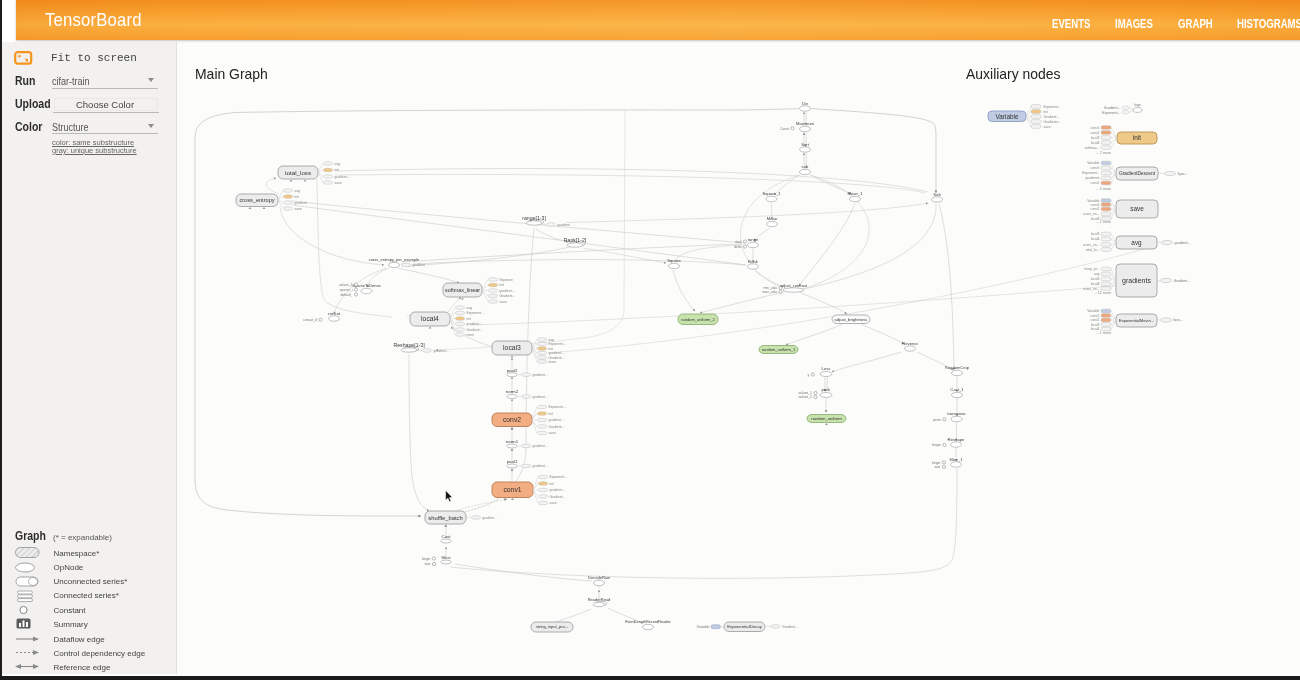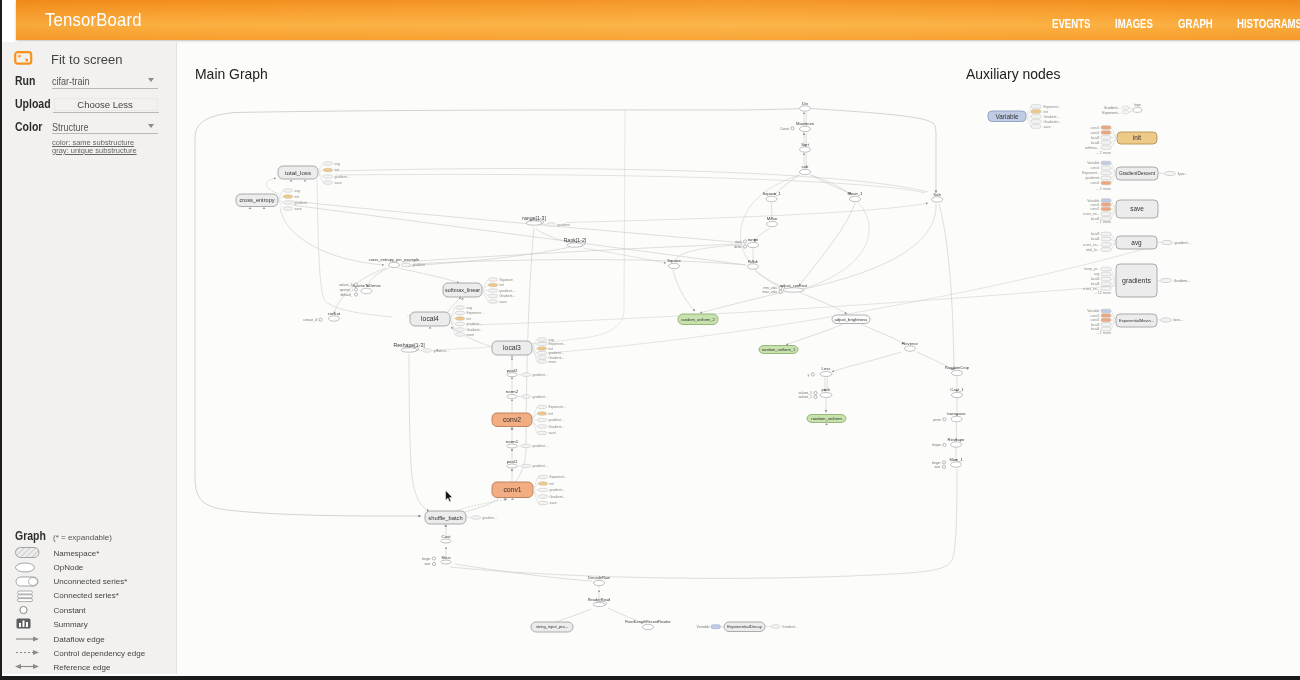--- a/index.html
+++ b/index.html
@@ -23,28 +23,28 @@
 <div class="nav" style="left:1099px;">IMAGES</div>
 <div class="nav" style="left:1162px;font-weight:700;">GRAPH</div>
 <div class="nav" style="left:1221px;">HISTOGRAMS</div>
 </div>
 <div id="side">
   <svg width="40" height="30" style="left:12px;top:9px;" viewBox="0 0 40 30">
     <rect x="1.2" y="1.2" width="16" height="11.5" rx="2.5" fill="none" stroke="#f7941e" stroke-width="2.2"></rect>
     <path d="M5,6.5 v-1.5 h2" fill="none" stroke="#f7941e" stroke-width="1.4"></path>
     <path d="M13.4,8 v1.8 h-1.8 M13.6,9.9 l-2.3,-2.3" fill="none" stroke="#f7941e" stroke-width="1.3"></path>
   </svg>
-  <div style="position:absolute;left:49px;top:10px;font-size:13px;color:#444;">Fit to screen</div>
+  <div style="position:absolute;left:49px;top:10px;font-size:11px;color:#444;font-family:Liberation Mono, monospace;">Fit to screen</div>
   <div class="lab" style="left:13px;top:32px;">Run</div>
   <div class="val" style="left:50px;top:33px;">cifar-train</div>
   <div class="ul" style="left:50px;top:45.5px;width:106px;"></div>
   <div style="position:absolute;left:146px;top:36px;width:0;height:0;border-left:3.5px solid transparent;border-right:3.5px solid transparent;border-top:4px solid #8a8a8a;"></div>
   <div class="lab" style="left:13px;top:54.5px;">Upload</div>
   <div style="position:absolute;left:52px;top:56px;width:102px;height:11px;border:1px solid #e9e8e5;border-radius:2px;"></div>
-  <div style="position:absolute;left:50px;top:56.5px;width:106px;text-align:center;font-size:9.5px;color:#444;">Choose Less</div>
+  <div style="position:absolute;left:50px;top:56.5px;width:106px;text-align:center;font-size:9.5px;color:#444;">Choose Color</div>
   <div class="ul" style="left:51px;top:69.5px;width:106px;"></div>
   <div class="lab" style="left:13px;top:78px;">Color</div>
   <div class="val" style="left:50px;top:79px;">Structure</div>
   <div class="ul" style="left:50px;top:91px;width:106px;"></div>
   <div style="position:absolute;left:146px;top:82px;width:0;height:0;border-left:3.5px solid transparent;border-right:3.5px solid transparent;border-top:4px solid #8a8a8a;"></div>
   <div style="position:absolute;left:50px;top:96.5px;font-size:7.5px;color:#666;line-height:8.5px;text-decoration:underline;">color: same substructure<br>gray: unique substructure</div>
 </div>
 
 <div style="position:absolute;left:195px;top:65px;font-size:15px;color:#222;transform:scaleX(.93);transform-origin:left;">Main Graph</div>
 <div style="position:absolute;left:966px;top:65px;font-size:15px;color:#222;transform:scaleX(.93);transform-origin:left;">Auxiliary nodes</div>

